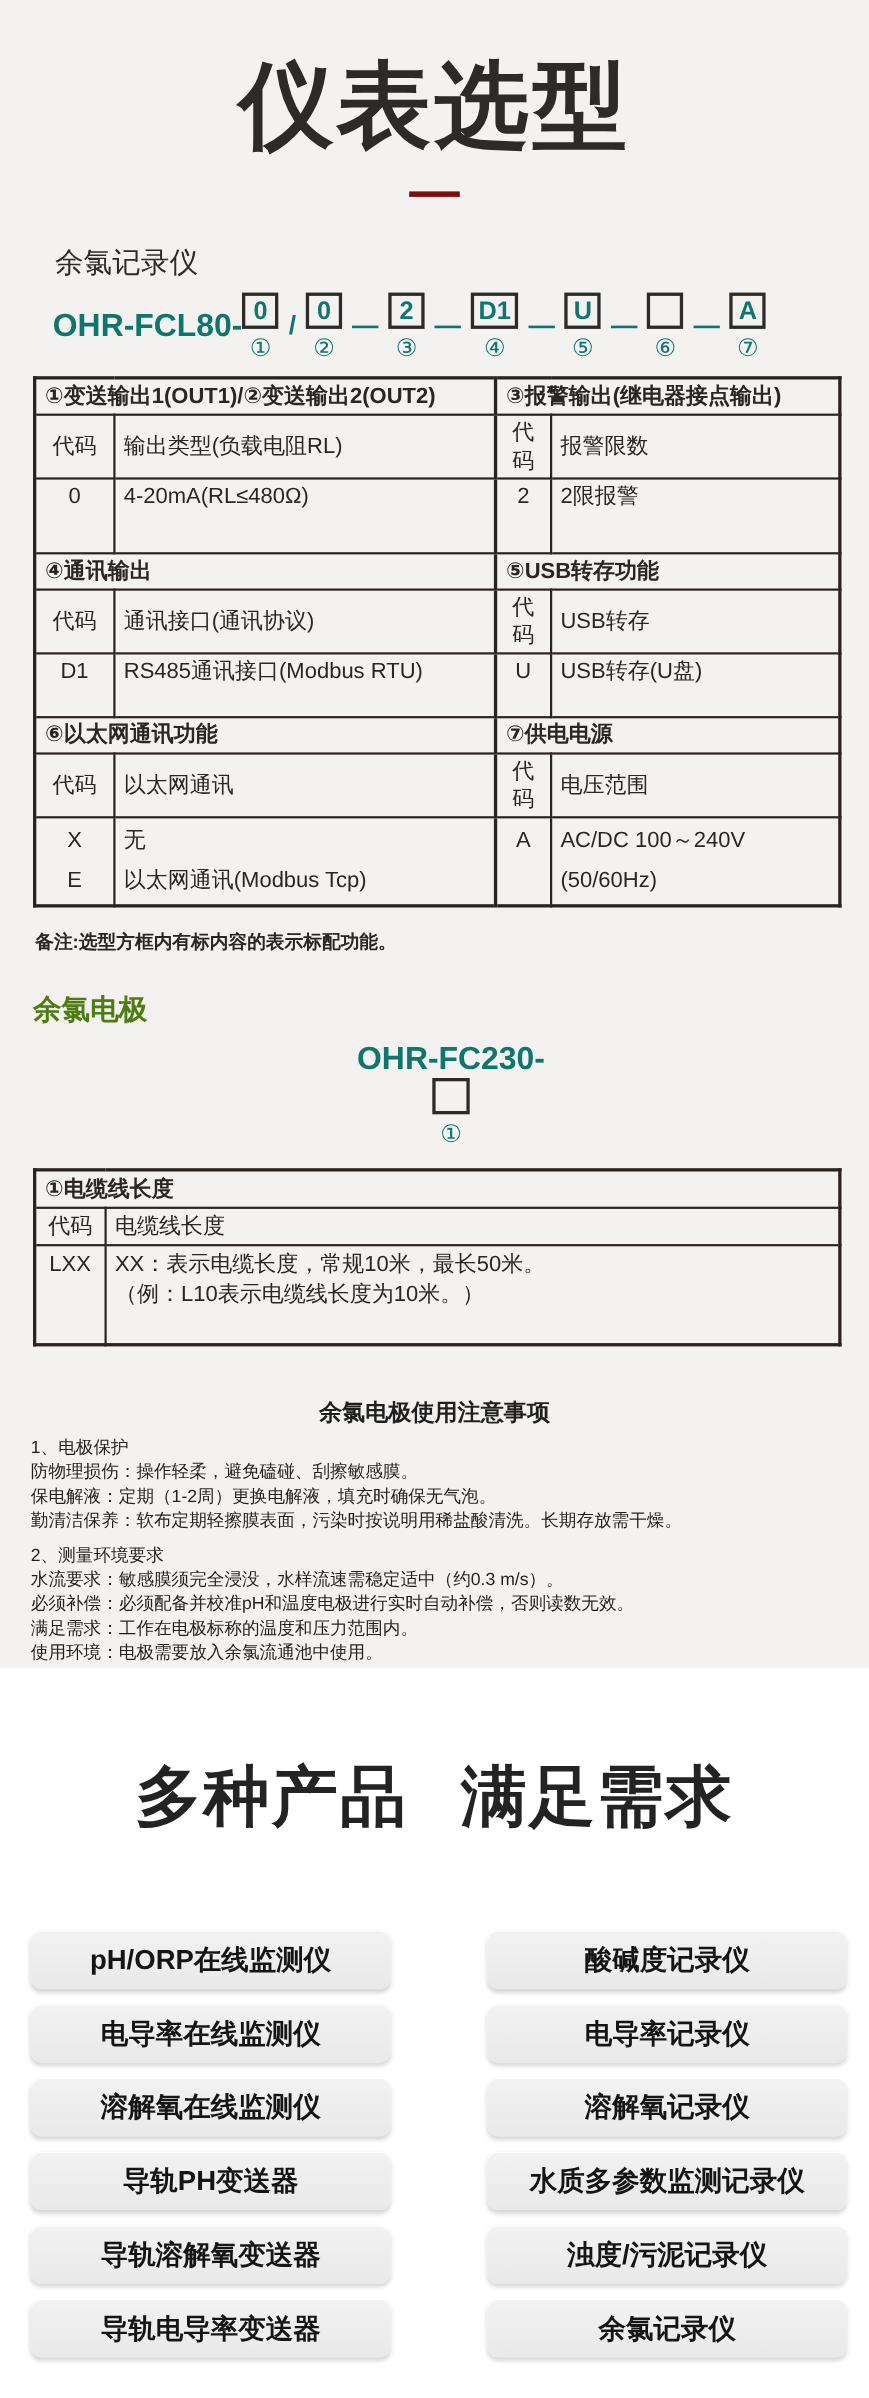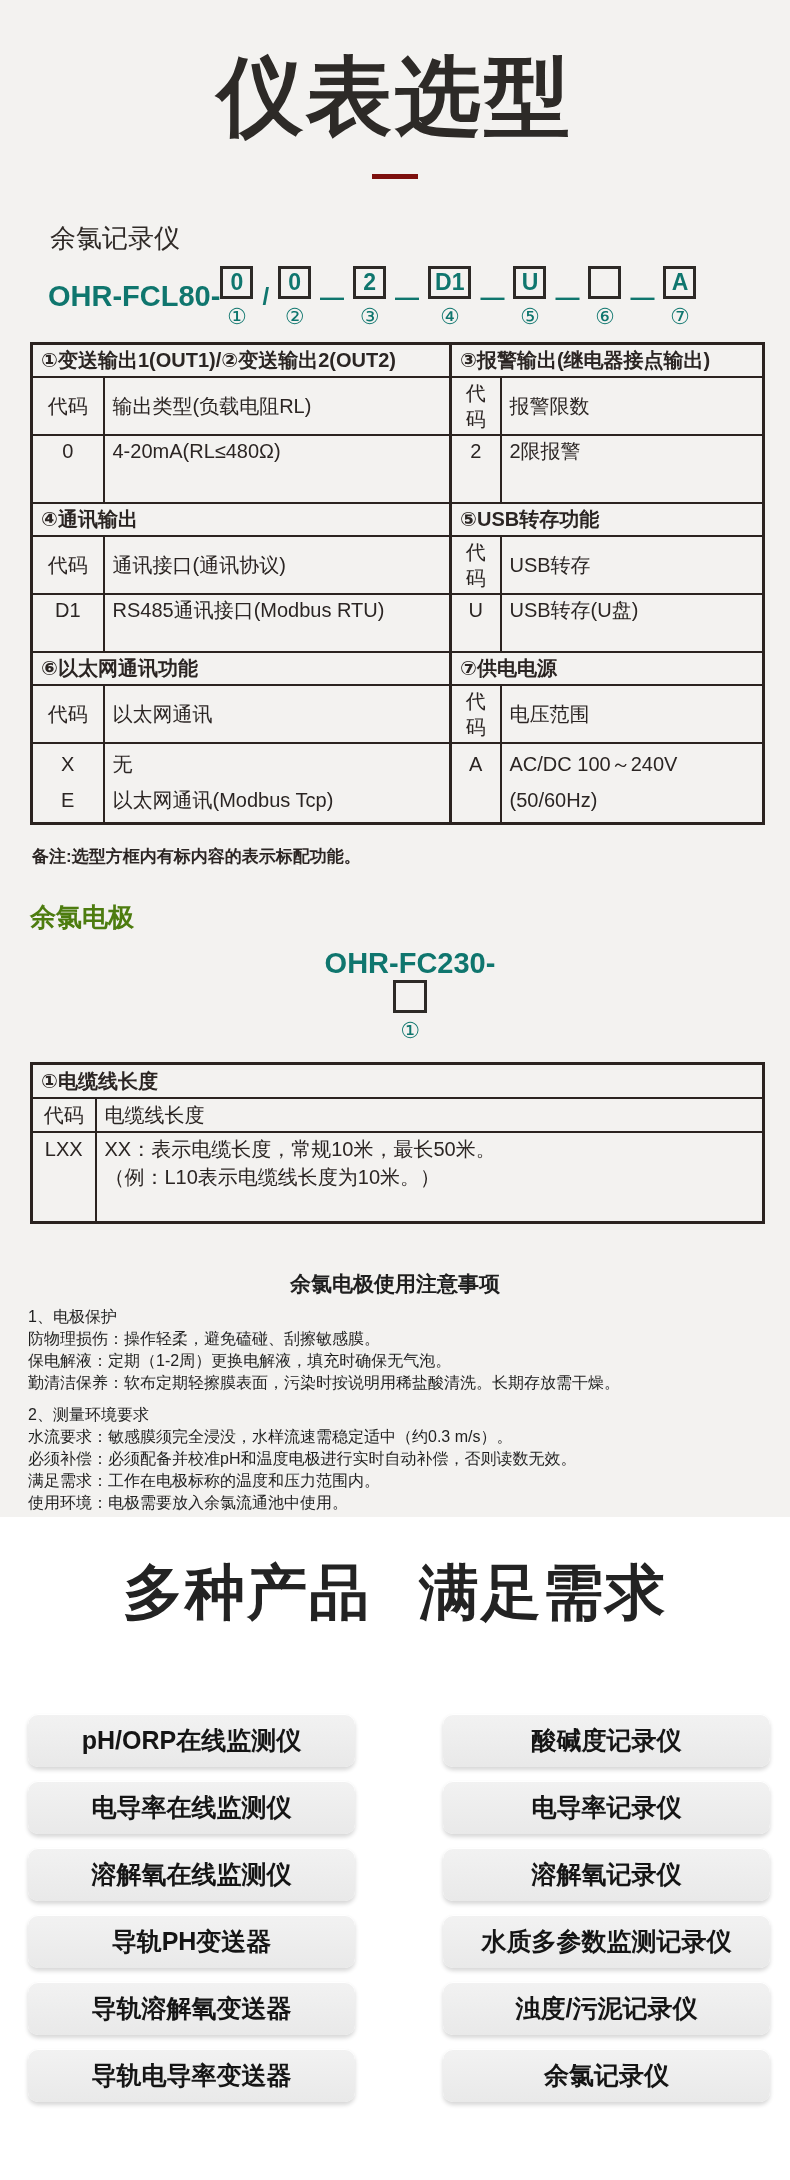--- a/index.html
+++ b/index.html
@@ -55,21 +55,21 @@
     margin:20px 0 0 30px; border:3px solid #2b2320;
   }
   table.cable td { border:2px solid #2b2320; padding:2px 8px; font-size:20px; line-height:1.4; }
   .cable-tall td { height:84px; vertical-align:top; }
 
   .notes-title { margin:46px 0 0; text-align:center; font-size:21px; font-weight:600; color:#1f1f1f; }
   .notes { margin:8px 28px 0 28px; font-size:16px; line-height:22px; color:#1f1f1f; }
   .notes .line { white-space:nowrap; }
   .notes .gap { margin-top:10px; }
 
-  .bottom-section { background:#ffffff; height:663px; box-sizing:border-box; padding-top:36px; }
+  .bottom-section { background:#ffffff; height:663px; box-sizing:border-box; padding-top:77px; }
   .products-title {
     display:flex; justify-content:center; gap:48px;
     font-size:60px; font-weight:800; color:#232323; letter-spacing:2px;
   }
   .products-grid {
     margin:80px 28px 0 28px; display:grid;
     grid-template-columns:327px 327px; column-gap:88px; row-gap:14px;
   }
   .product-btn {
     height:53px; border-radius:10px;

